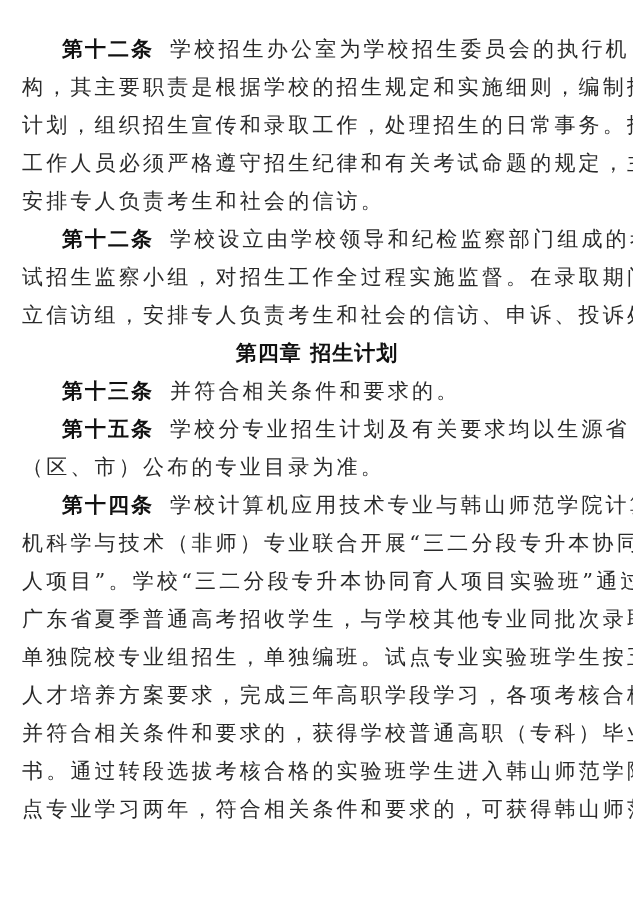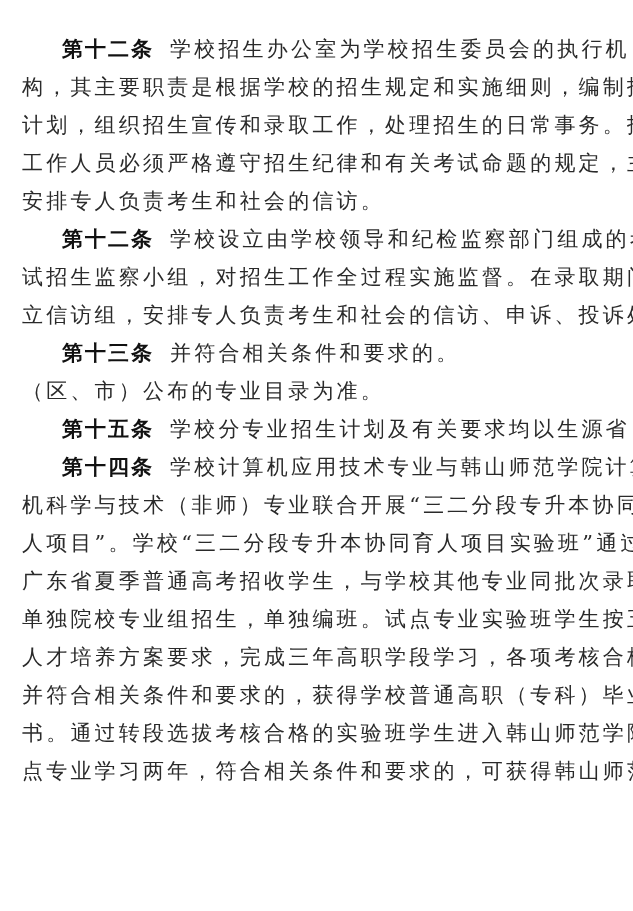--- a/index.html
+++ b/index.html
@@ -27,25 +27,26 @@
   <div class="line indent"><span class="art">第十二条</span><span>学校招生办公室为学校招生委员会的执行机</span></div>
   <div class="line">构，其主要职责是根据学校的招生规定和实施细则，编制招生</div>
   <div class="line">计划，组织招生宣传和录取工作，处理招生的日常事务。招生</div>
   <div class="line">工作人员必须严格遵守招生纪律和有关考试命题的规定，主动</div>
   <div class="line last">安排专人负责考生和社会的信访。</div>
 
   <div class="line indent"><span class="art">第十二条</span><span>学校设立由学校领导和纪检监察部门组成的考</span></div>
   <div class="line">试招生监察小组，对招生工作全过程实施监督。在录取期间成</div>
   <div class="line">立信访组，安排专人负责考生和社会的信访、申诉、投诉处理</div>
 
+  <div class="chapter">第四章  招生计划</div>
 
   <div class="line indent last"><span class="art">第十三条</span><span>并符合相关条件和要求的。</span></div>
 
+  <div class="line indent"><span class="art">第十五条</span><span>学校分专业招生计划及有关要求均以生源省</span></div>
   <div class="line last">（区、市）公布的专业目录为准。</div>
-  <div class="line indent"><span class="art">第十五条</span><span>学校分专业招生计划及有关要求均以生源省</span></div>
 
   <div class="line indent"><span class="art">第十四条</span><span>学校计算机应用技术专业与韩山师范学院计算</span></div>
   <div class="line">机科学与技术（非师）专业联合开展“三二分段专升本协同育</div>
   <div class="line">人项目”。学校“三二分段专升本协同育人项目实验班”通过</div>
   <div class="line">广东省夏季普通高考招收学生，与学校其他专业同批次录取，</div>
   <div class="line">单独院校专业组招生，单独编班。试点专业实验班学生按五年</div>
   <div class="line">人才培养方案要求，完成三年高职学段学习，各项考核合格，</div>
   <div class="line">并符合相关条件和要求的，获得学校普通高职（专科）毕业证</div>
   <div class="line">书。通过转段选拔考核合格的实验班学生进入韩山师范学院试</div>
   <div class="line">点专业学习两年，符合相关条件和要求的，可获得韩山师范学</div>

